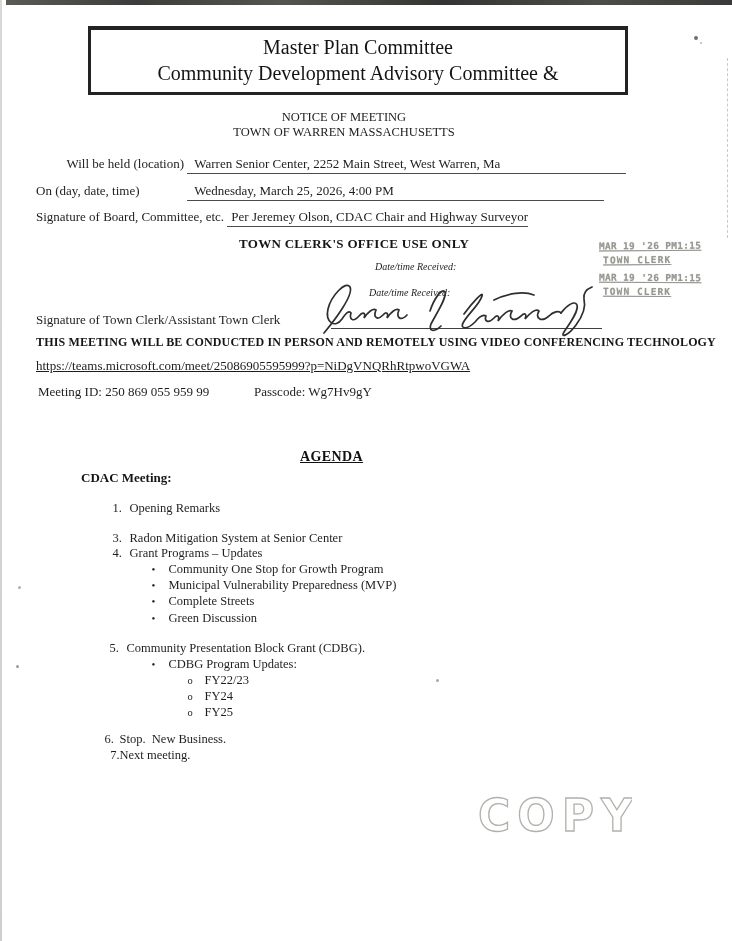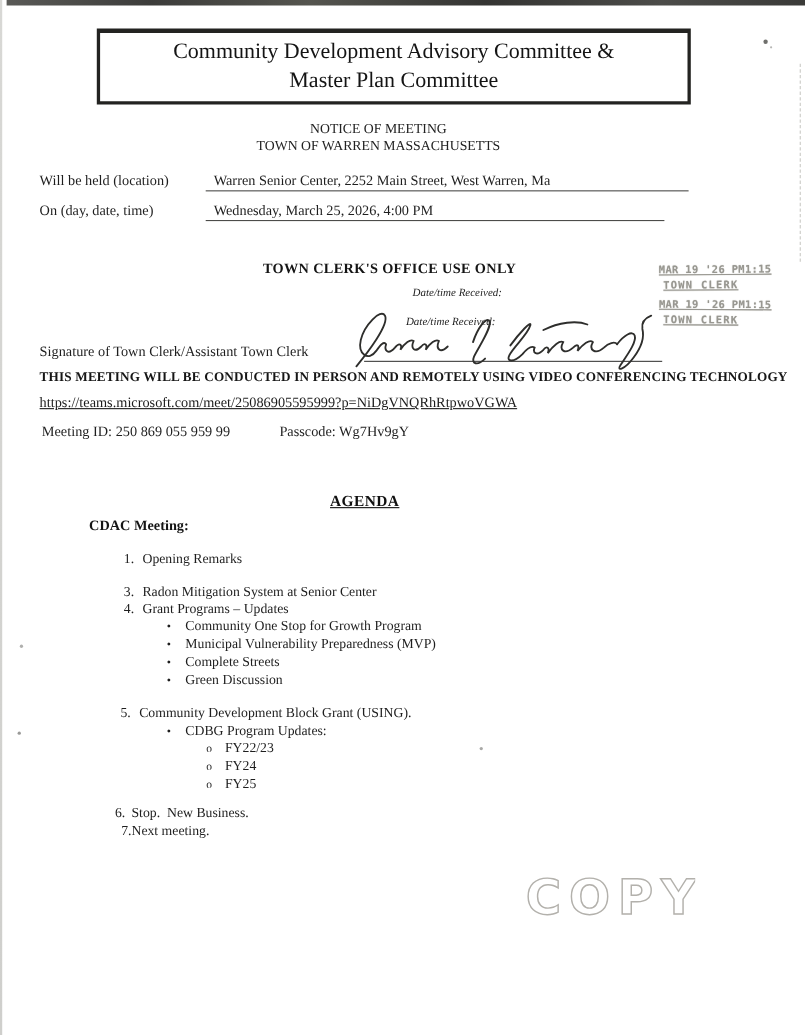--- a/index.html
+++ b/index.html
@@ -49,34 +49,38 @@
 </head>
 <body>
 
 <div class="page">
 
   <div class="scan-top"></div>
   <div class="edge-left"></div>
   <div class="edge-right-dots"></div>
 
   <div class="title-box">
+    <div class="title-line">Master Plan Committee</div>
     <div class="title-line">Community Development Advisory Committee &amp;</div>
-    <div class="title-line">Master Plan Committee</div>
   </div>
 
   <div class="notice" style="top:110px;">NOTICE OF MEETING</div>
   <div class="notice" style="top:125px;">TOWN OF WARREN MASSACHUSETTS</div>
 
   <div class="fieldrow" style="top:156px;">
-    <span class="lbl" style="width:148px;">Will be held (location)</span>
+    <span class="lbl" style="width:148px;text-align:right;">Will be held (location)</span>
     <span class="fill" style="width:432px;">Warren Senior Center, 2252 Main Street, West Warren, Ma</span>
   </div>
   <div class="fieldrow" style="top:183px;">
     <span class="lbl" style="width:148px;">On (day, date, time)</span>
     <span class="fill" style="width:410px;">Wednesday, March 25, 2026, 4:00 PM</span>
+  </div>
+  <div class="fieldrow" style="top:209px;">
+    <span class="lbl">Signature of Board, Committee, etc.</span>
+    <span class="fill" style="padding-left:4px;">Per Jeremey Olson, CDAC Chair and Highway Surveyor</span>
   </div>
 
   <div class="clerk-head">TOWN CLERK'S OFFICE USE ONLY</div>
   <div class="dr" style="left:375px;top:261px;">Date/time Received:</div>
   <div class="dr" style="left:369px;top:287px;">Date/time Received:</div>
 
   <div class="stamp" style="top:239px;">
     <div class="l1">MAR 19 '26 PM1:15</div>
     <div class="l2">TOWN CLERK</div>
   </div>
@@ -128,21 +132,21 @@
     <span class="dot">•</span><span>Municipal Vulnerability Preparedness (MVP)</span>
   </div>
   <div class="aitem" style="left:139px;top:579px;">
     <span class="dot">•</span><span>Complete Streets</span>
   </div>
   <div class="aitem" style="left:139px;top:596px;">
     <span class="dot">•</span><span>Green Discussion</span>
   </div>
 
   <div class="aitem" style="left:97px;top:626px;">
-    <span class="num">5.</span><span>Community Development Block Grant (USING).</span>
+    <span class="num">5.</span><span>Community Presentation Block Grant (CDBG).</span>
   </div>
   <div class="aitem" style="left:139px;top:642px;">
     <span class="dot">•</span><span>CDBG Program Updates:</span>
   </div>
   <div class="aitem" style="left:175px;top:658px;">
     <span class="circ">o</span><span>FY22/23</span>
   </div>
   <div class="aitem" style="left:175px;top:674px;">
     <span class="circ">o</span><span>FY24</span>
   </div>

